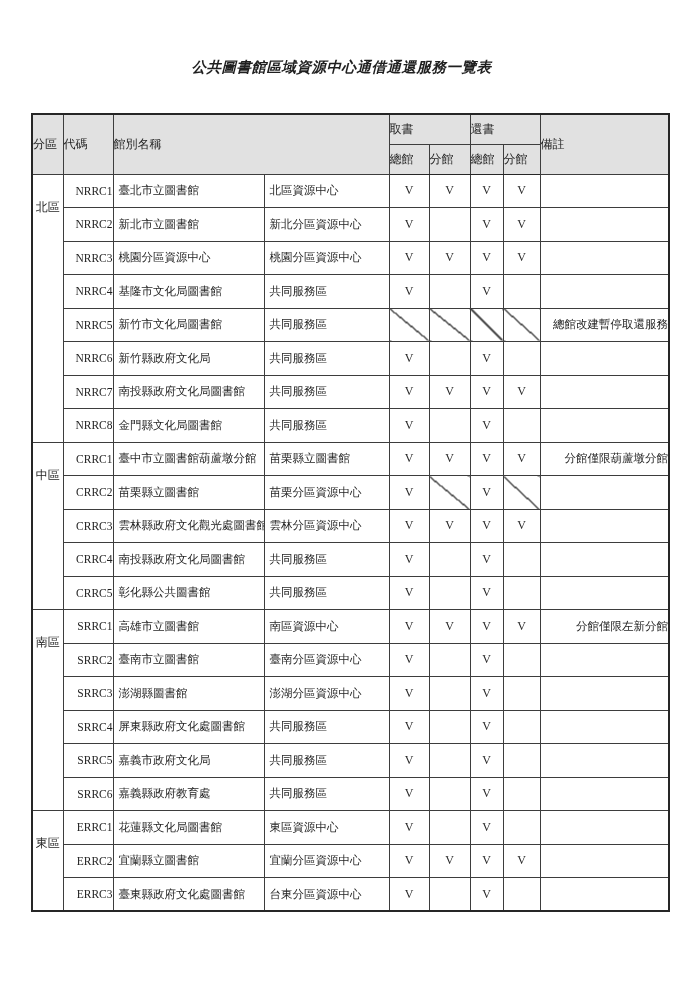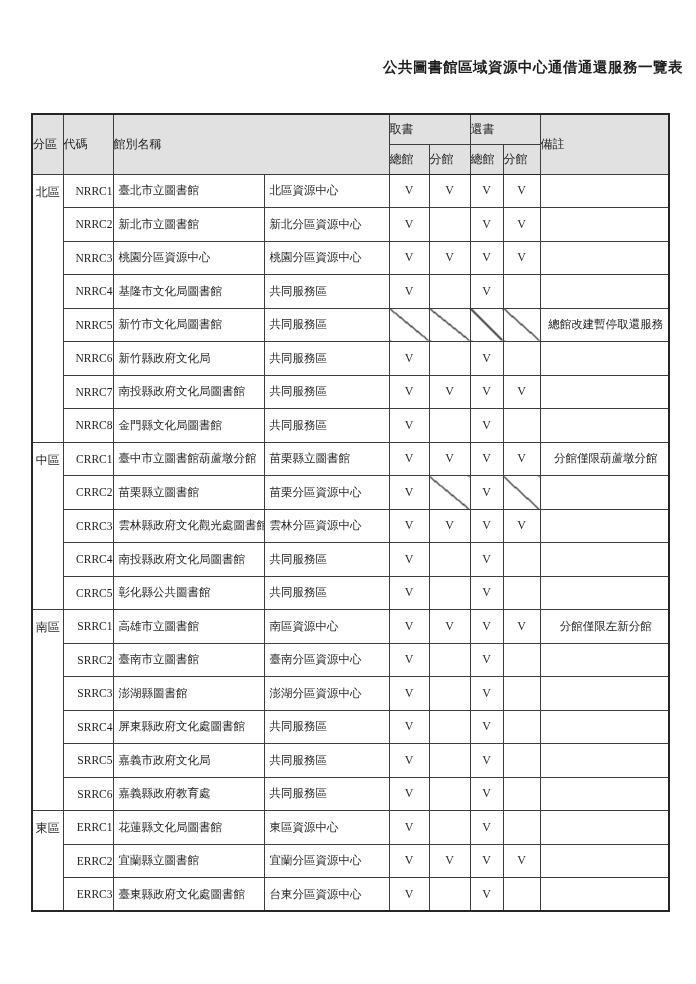--- a/index.html
+++ b/index.html
@@ -6,22 +6,22 @@
   html, body { margin: 0; padding: 0; }
   body {
     width: 696px; height: 984px;
     background: #ffffff;
     font-family: "Liberation Serif", "DejaVu Serif", serif;
     color: #1f1f1f;
     position: relative;
   }
   .page-title {
     position: absolute; top: 58px; left: 0;
-    width: 683px; text-align: right;
-    font-size: 14.5px; font-weight: bold; letter-spacing: 0.5px;
+    width: 683px; text-align: center;
+    font-size: 14.5px; font-weight: bold; letter-spacing: 0.5px; font-style: italic;
   }
   .date-label {
     position: absolute; top: 90px; left: 31px;
     width: 637px; text-align: right;
     font-size: 12px;
     margin-top: 36px;
   }
   table.service-table {
     position: absolute; top: 113px; left: 31px;
     width: 637px;
@@ -30,25 +30,25 @@
   }
   th, td {
     border: 1px solid #3d3d3d;
     font-weight: normal; font-size: 12px;
     padding: 0; overflow: hidden; white-space: nowrap;
     vertical-align: middle;
   }
   thead th { background: #e1e1e1; text-align: left; height: 30px; }
   thead tr:last-child th { border-bottom: 1.5px solid #262626; }
   tbody tr { height: 33.5px; }
-  td.region { text-align: center; vertical-align: top; padding-top: 9px; }
+  td.region { text-align: center; vertical-align: top; padding-top: 24px; }
   td.code { text-align: right; font-size: 11.5px; }
   td.name, td.center { text-align: left; padding-left: 5px; font-size: 11.5px; }
   td.mark { text-align: center; color: #2b2b2b; }
-  td.note { text-align: center; padding-left: 3px; font-size: 11.5px; }
+  td.note { text-align: right; padding-left: 3px; font-size: 11.5px; }
   td.slash {
     background-image: linear-gradient(to right top,
       transparent calc(50% - 0.75px),
       #4a4a4a calc(50% - 0.75px),
       #4a4a4a calc(50% + 0.75px),
       transparent calc(50% + 0.75px));
   }
 </style>
 </head>
 <body>

